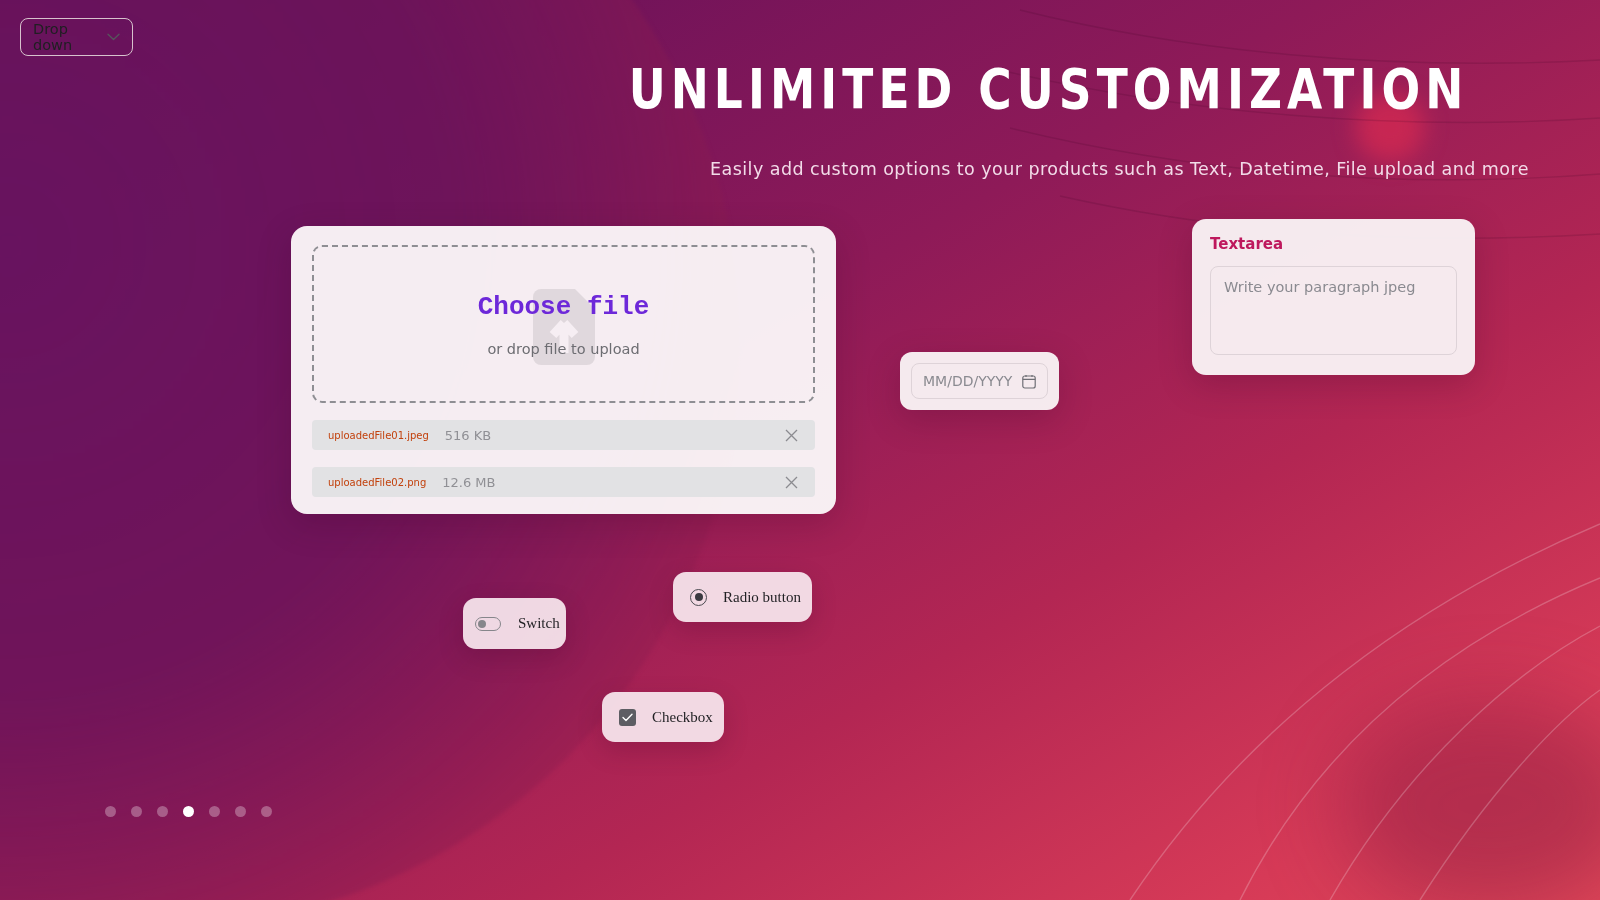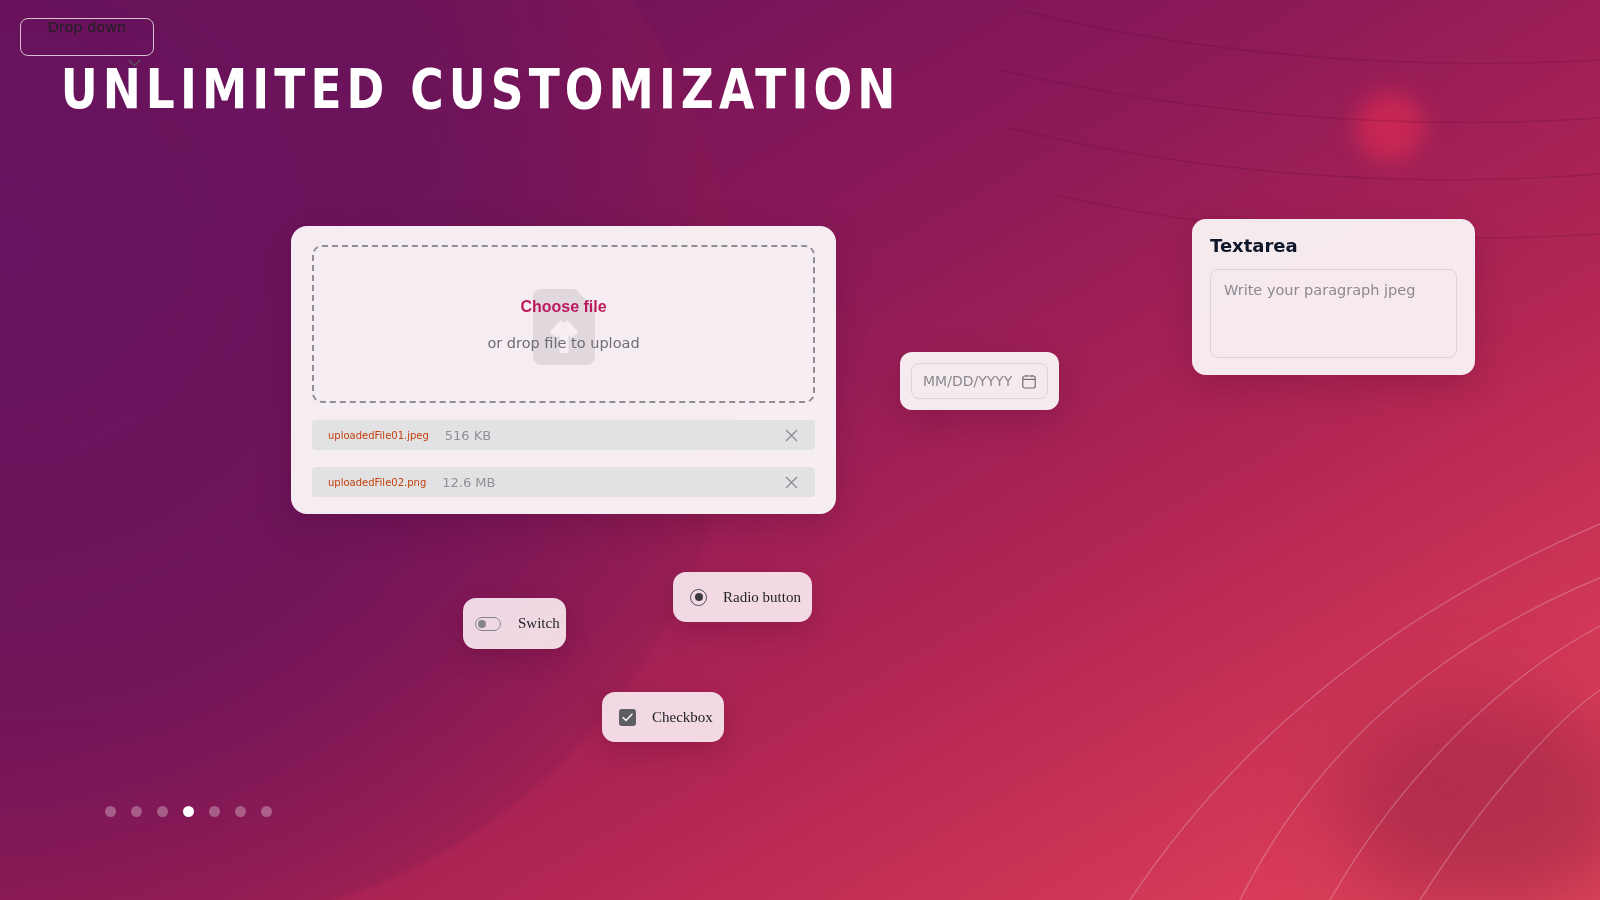--- a/index.html
+++ b/index.html
@@ -38,21 +38,21 @@
     position:absolute;
     left:1340px; top:700px;
     width:300px; height:210px;
     border-radius:50%;
     background:rgba(120,20,60,0.38);
     filter:blur(40px);
   }
   .bg-lines { position:absolute; inset:0; }
 
   
-  .header { position:absolute; top:0; left:0; width:1517px; text-align:left; }
+  .header { position:absolute; top:0; left:12px; width:1517px; text-align:right; }
   .title {
     margin-top:57px;
     font-size:55px;
     font-weight:bold;
     letter-spacing:5.5px;
     color:#ffffff;
     font-family:"DejaVu Sans", sans-serif;
     font-stretch:condensed;
     transform:scaleX(0.92);
   }
@@ -89,22 +89,22 @@
     display:flex; flex-direction:column;
     align-items:center; justify-content:center;
   }
   .dz-watermark {
     position:absolute; left:50%; top:52%;
     transform:translate(-50%,-50%);
     opacity:0.10;
   }
   .dz-title {
     position:relative; z-index:2;
-    font-size:16px; font-weight:bold; color:#be185d;
-    font-family:Liberation Sans, sans-serif;
+    font-size:26px; font-weight:bold; color:#6d28d9;
+    font-family:Liberation Mono, monospace;
   }
   .dz-sub {
     position:relative; z-index:2;
     margin-top:19px;
     font-size:14.5px; color:#6d6d72;
     font-family:"DejaVu Sans", sans-serif;
   }
   .file-row {
     margin:17px 6px 0 6px;
     height:30px;
@@ -123,21 +123,21 @@
     cursor:pointer;
   }
 
   
   #textarea-card {
     left:1192px; top:219px;
     width:283px; height:156px;
     padding:16px 18px;
   }
   .ta-label {
-    font-size:18px; font-weight:bold; color:#0f172a;
+    font-size:15px; font-weight:bold; color:#be185d;
     font-family:"DejaVu Sans", sans-serif;
   }
   .ta-box {
     margin-top:13px;
     height:89px;
     border:1px solid #ded3d8;
     border-radius:8px;
     padding:11px 13px;
     background:transparent;
   }
@@ -236,25 +236,25 @@
   #radio-pill    { left:673px; top:572px; width:139px; height:50px; padding-left:17px; gap:16px; }
   #checkbox-pill { left:602px; top:692px; width:122px; height:50px; padding-left:17px; gap:16px; }
   #dropdown-card {
     left:352px; top:721px; width:149px; height:73px;
     border-radius:13px;
     background:rgba(237,211,224,0.93);
     box-shadow:0 9px 26px rgba(60,5,35,0.20);
   }
   .dd-inner {
     position:absolute; left:20px; top:18px;
-    width:134px; height:38px;
+    width:113px; height:38px;
     border:1px solid #d7c2cd;
     border-radius:8px;
     display:flex; align-items:center;
-    padding:0 12px; gap:24px;flex-direction:column;
+    padding:0 12px; gap:24px;
   }
   .dd-text { font-size:14.5px; color:#1f1f22; font-family:"DejaVu Sans", sans-serif; }
   .dd-caret { margin-left:auto; color:#56565c; display:flex; }
 
   .switch-track {
     width:26px; height:14px; border-radius:8px;
     border:1.6px solid #86868b;
     display:flex; align-items:center;
     padding-left:2px;
   }
@@ -304,20 +304,21 @@
       <path d="M1240 900 C1320 740 1450 640 1600 578"></path>
       <path d="M1330 900 C1410 760 1520 668 1600 626"></path>
       <path d="M1420 900 C1490 790 1560 718 1600 690"></path>
       <path d="M1130 900 C1250 720 1420 600 1600 524"></path>
     </g>
   </svg>
 </div>
 
 <div class="header">
   <div class="title">UNLIMITED CUSTOMIZATION</div>
+  <div class="subtitle">Easily add custom options to your products such as Text, Datetime, File upload and more</div>
 </div>
 
 <div class="card" id="file-upload-card">
   <div class="dropzone">
     <svg class="dz-watermark" width="62" height="76" viewBox="0 0 62 76">
       <path d="M8 0 h34 l20 20 v48 a8 8 0 0 1 -8 8 H8 a8 8 0 0 1 -8 -8 V8 a8 8 0 0 1 8 -8 z" fill="#2b2b2f"></path>
       <path d="M31 64 v-26 M31 34 l-11 12 M31 34 l11 12" stroke="#ffffff" stroke-width="9" fill="none" stroke-linecap="butt"></path>
     </svg>
     <div class="dz-title">Choose file</div>
     <div class="dz-sub">or drop file to upload</div>

